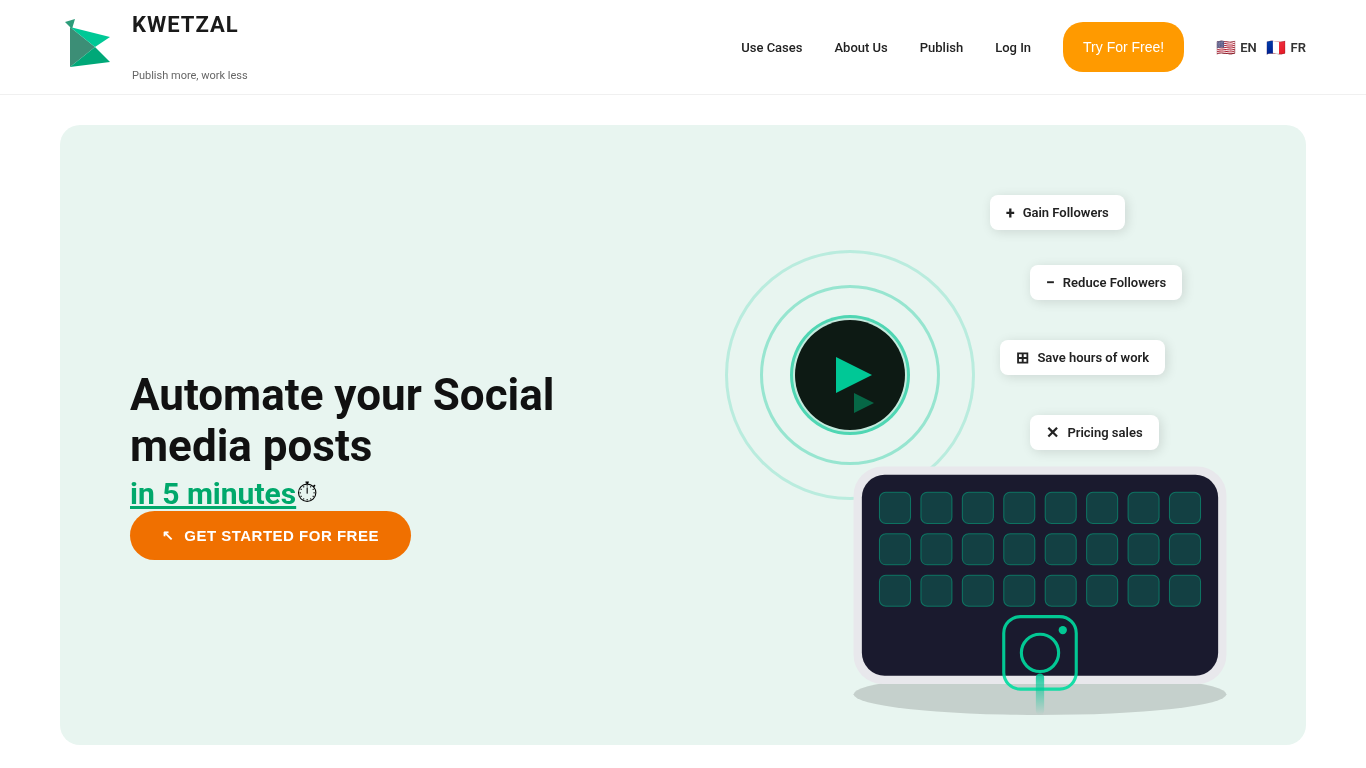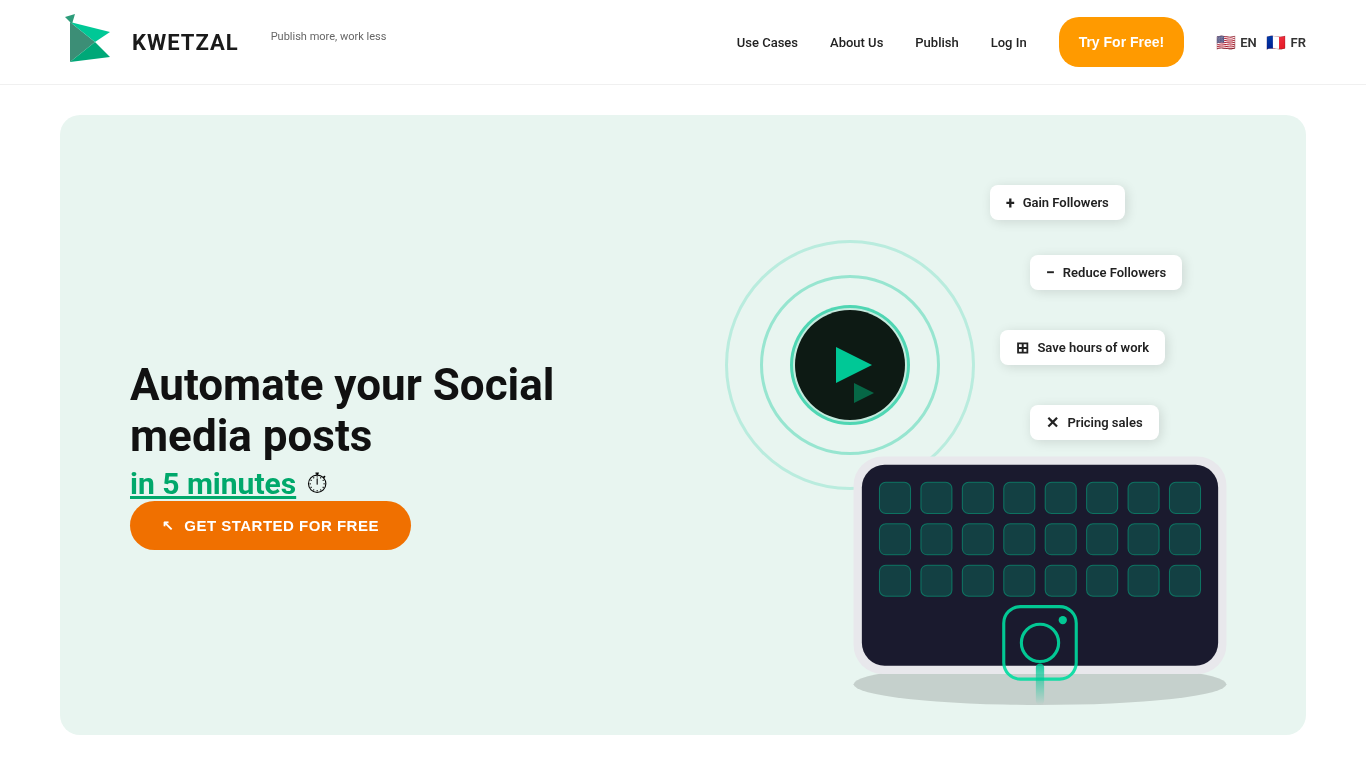--- a/index.html
+++ b/index.html
@@ -18,21 +18,21 @@
       display: flex;
       align-items: center;
       gap: 12px;
     }
     .logo-icon {
       width: 60px;
       height: 60px;
     }
     .logo-text-area {
       display: flex;
-      flex-direction: row;
+      flex-direction: column;
       gap: 32px;
     }
     .logo-name {
       font-size: 22px;
       font-weight: 700;
       color: #1a1a1a;
       letter-spacing: 1px;
     }
     .logo-tagline {
       font-size: 11px;
@@ -50,21 +50,21 @@
       cursor: pointer;
       font-weight: 500;
     }
     .nav-try-btn {
       background: #ff9a00;
       color: #fff;
       border: none;
       padding: 17px 20px;
       border-radius: 20px;
       font-size: 14px;
-      font-weight: 700;
+      font-weight: 400;
       cursor: pointer;
     }
     .lang-area {
       display: flex;
       align-items: center;
       gap: 10px;
     }
     .lang-item {
       display: flex;
       align-items: center;
@@ -97,22 +97,21 @@
     }
     .hero-title {
       font-size: 44px;
       font-weight: 700;
       color: #111;
       line-height: 1.15;
       margin-bottom: 4px;
     }
     .hero-subtitle-line {
       display: flex;
-      align-items: flex-end;
-      gap: 10px;
+      align-items: flex-start;
     }
     .hero-subtitle-link {
       font-size: 30px;
       font-weight: 700;
       color: #00a86b;
       text-decoration: underline;
       cursor: pointer;
     }
     .stopwatch-emoji {
       font-size: 28px;

